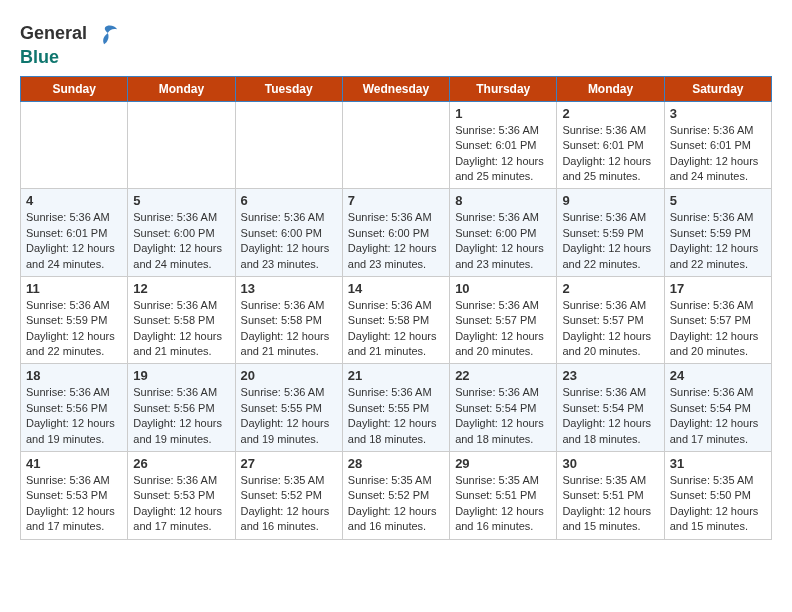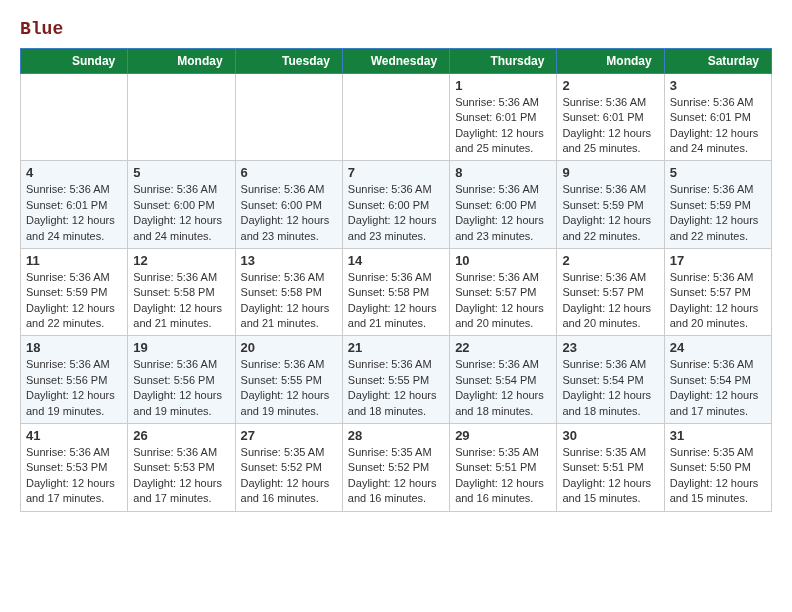--- a/index.html
+++ b/index.html
@@ -20,21 +20,21 @@
       display: flex;
       align-items: center;
       margin-top: 4px;
     }
     .logo-text {
       font-size: 18px;
       font-weight: bold;
       color: #333;
       line-height: 1.1;
     }
-    .logo-blue { color: #7f1d1d; font-family: Liberation Mono, monospace; }
+    .logo-blue { color: #0f766e; }
     .logo-icon {
       width: 28px;
       height: 28px;
       margin-left: 2px;
     }
     .title-block {
       text-align: right;
     }
     .main-title {
       font-size: 36px;
@@ -46,23 +46,23 @@
       color: #333;
       margin-top: 2px;
     }
     .calendar-table {
       width: 100%;
       border-collapse: collapse;
       margin-top: 8px;
       font-size: 11px;
     }
     .calendar-table th {
-      background-color: #15803d;
+      background-color: #c2410c;
       color: #fff;
-      text-align: right;
+      text-align: center;
       padding: 5px 12px;
       font-size: 12px;
       border: 1px solid #3a7fc1;
     }
     .calendar-table td {
       border: 1px solid #ccc;
       vertical-align: top;
       padding: 4px 5px;
       width: calc(100%/7);
       min-height: 80px;
@@ -86,20 +86,27 @@
     .empty-cell {
       background: #fff !important;
     }
   </style>
 </head>
 <body>
 
 <div class="header">
   <div class="logo">
     <div>
+      <div style="display:flex;align-items:center;gap:2px;">
+        <span class="logo-text">General</span>
+        <svg class="logo-icon" viewBox="0 0 30 30">
+          <path d="M15 8 C18 4, 26 6, 28 10 C24 9, 20 10, 18 14 C16 12, 14 10, 15 8Z" fill="#3a7fc1"></path>
+          <path d="M18 14 C20 18, 18 24, 14 26 C12 22, 13 18, 18 14Z" fill="#3a7fc1"></path>
+        </svg>
+      </div>
       <span class="logo-text logo-blue">Blue</span>
     </div>
   </div>
   <div class="title-block">
     <div class="main-title"></div>
     <div class="subtitle"></div>
   </div>
 </div>
 
 <table class="calendar-table">

